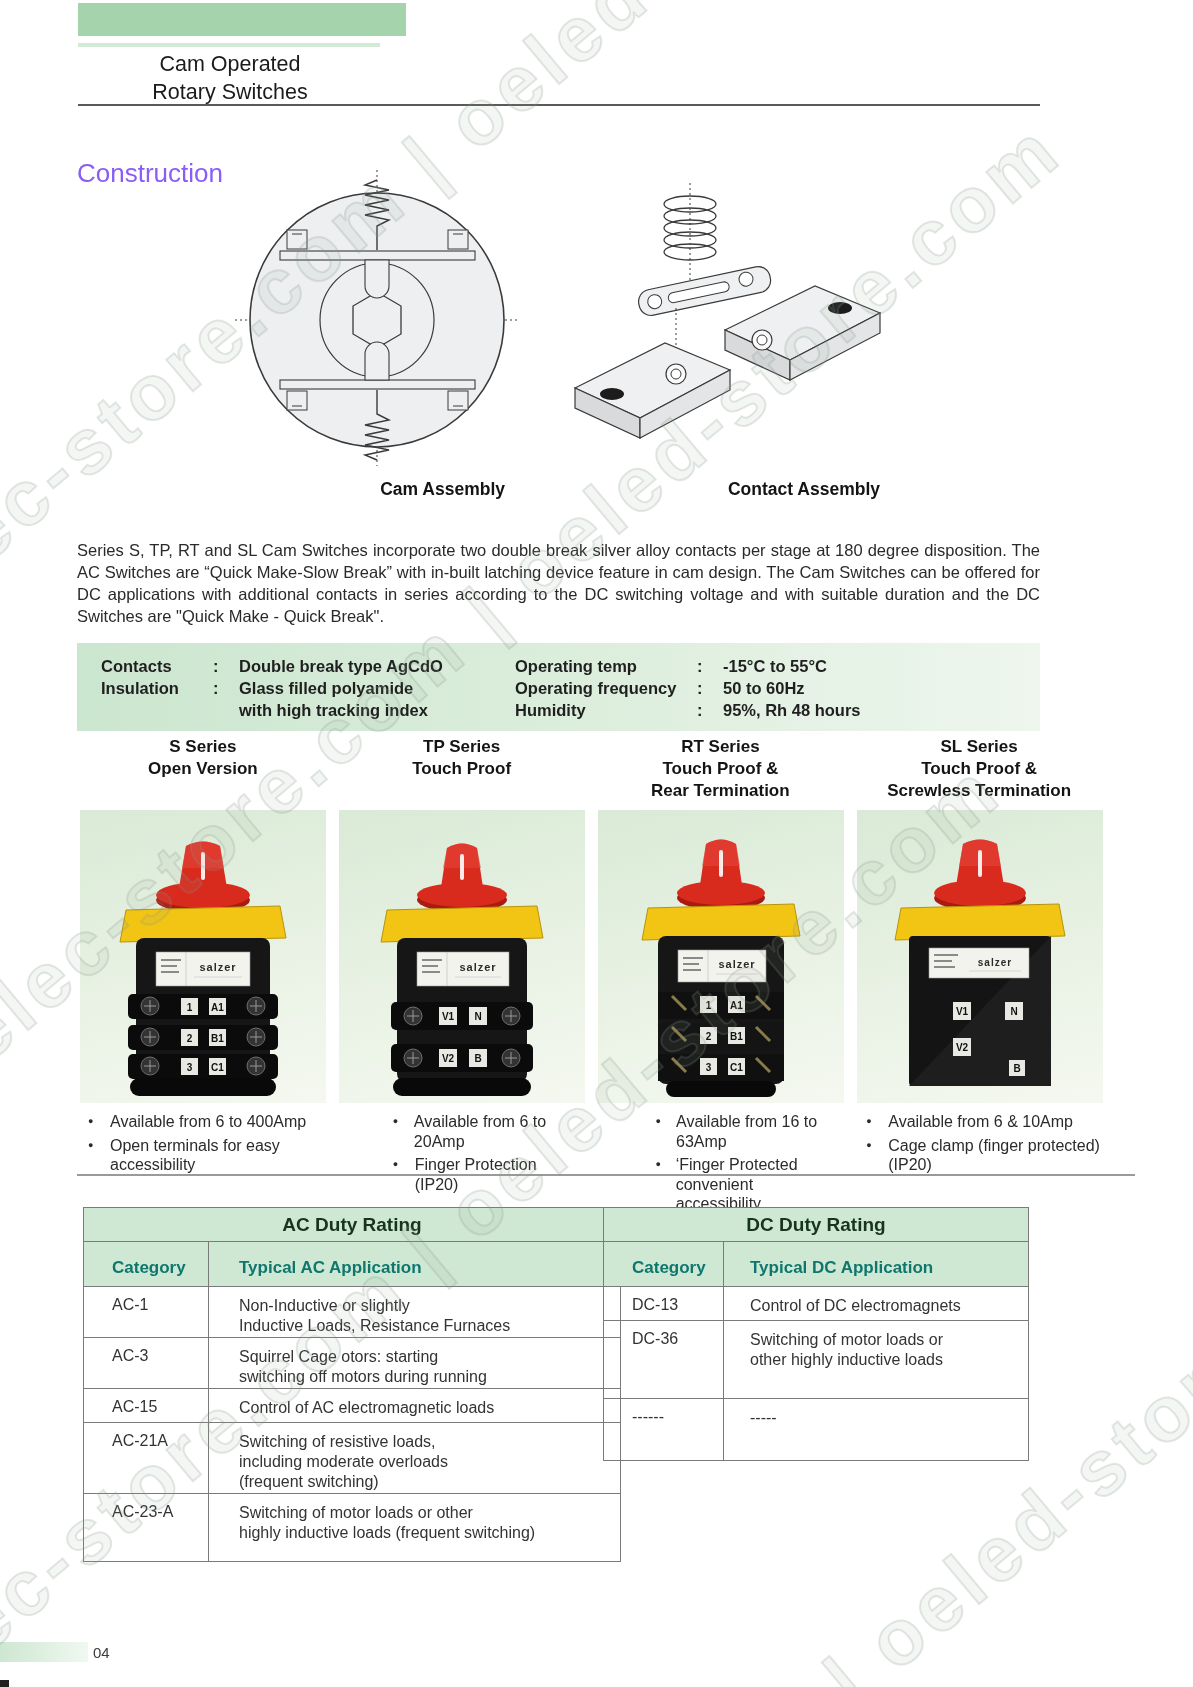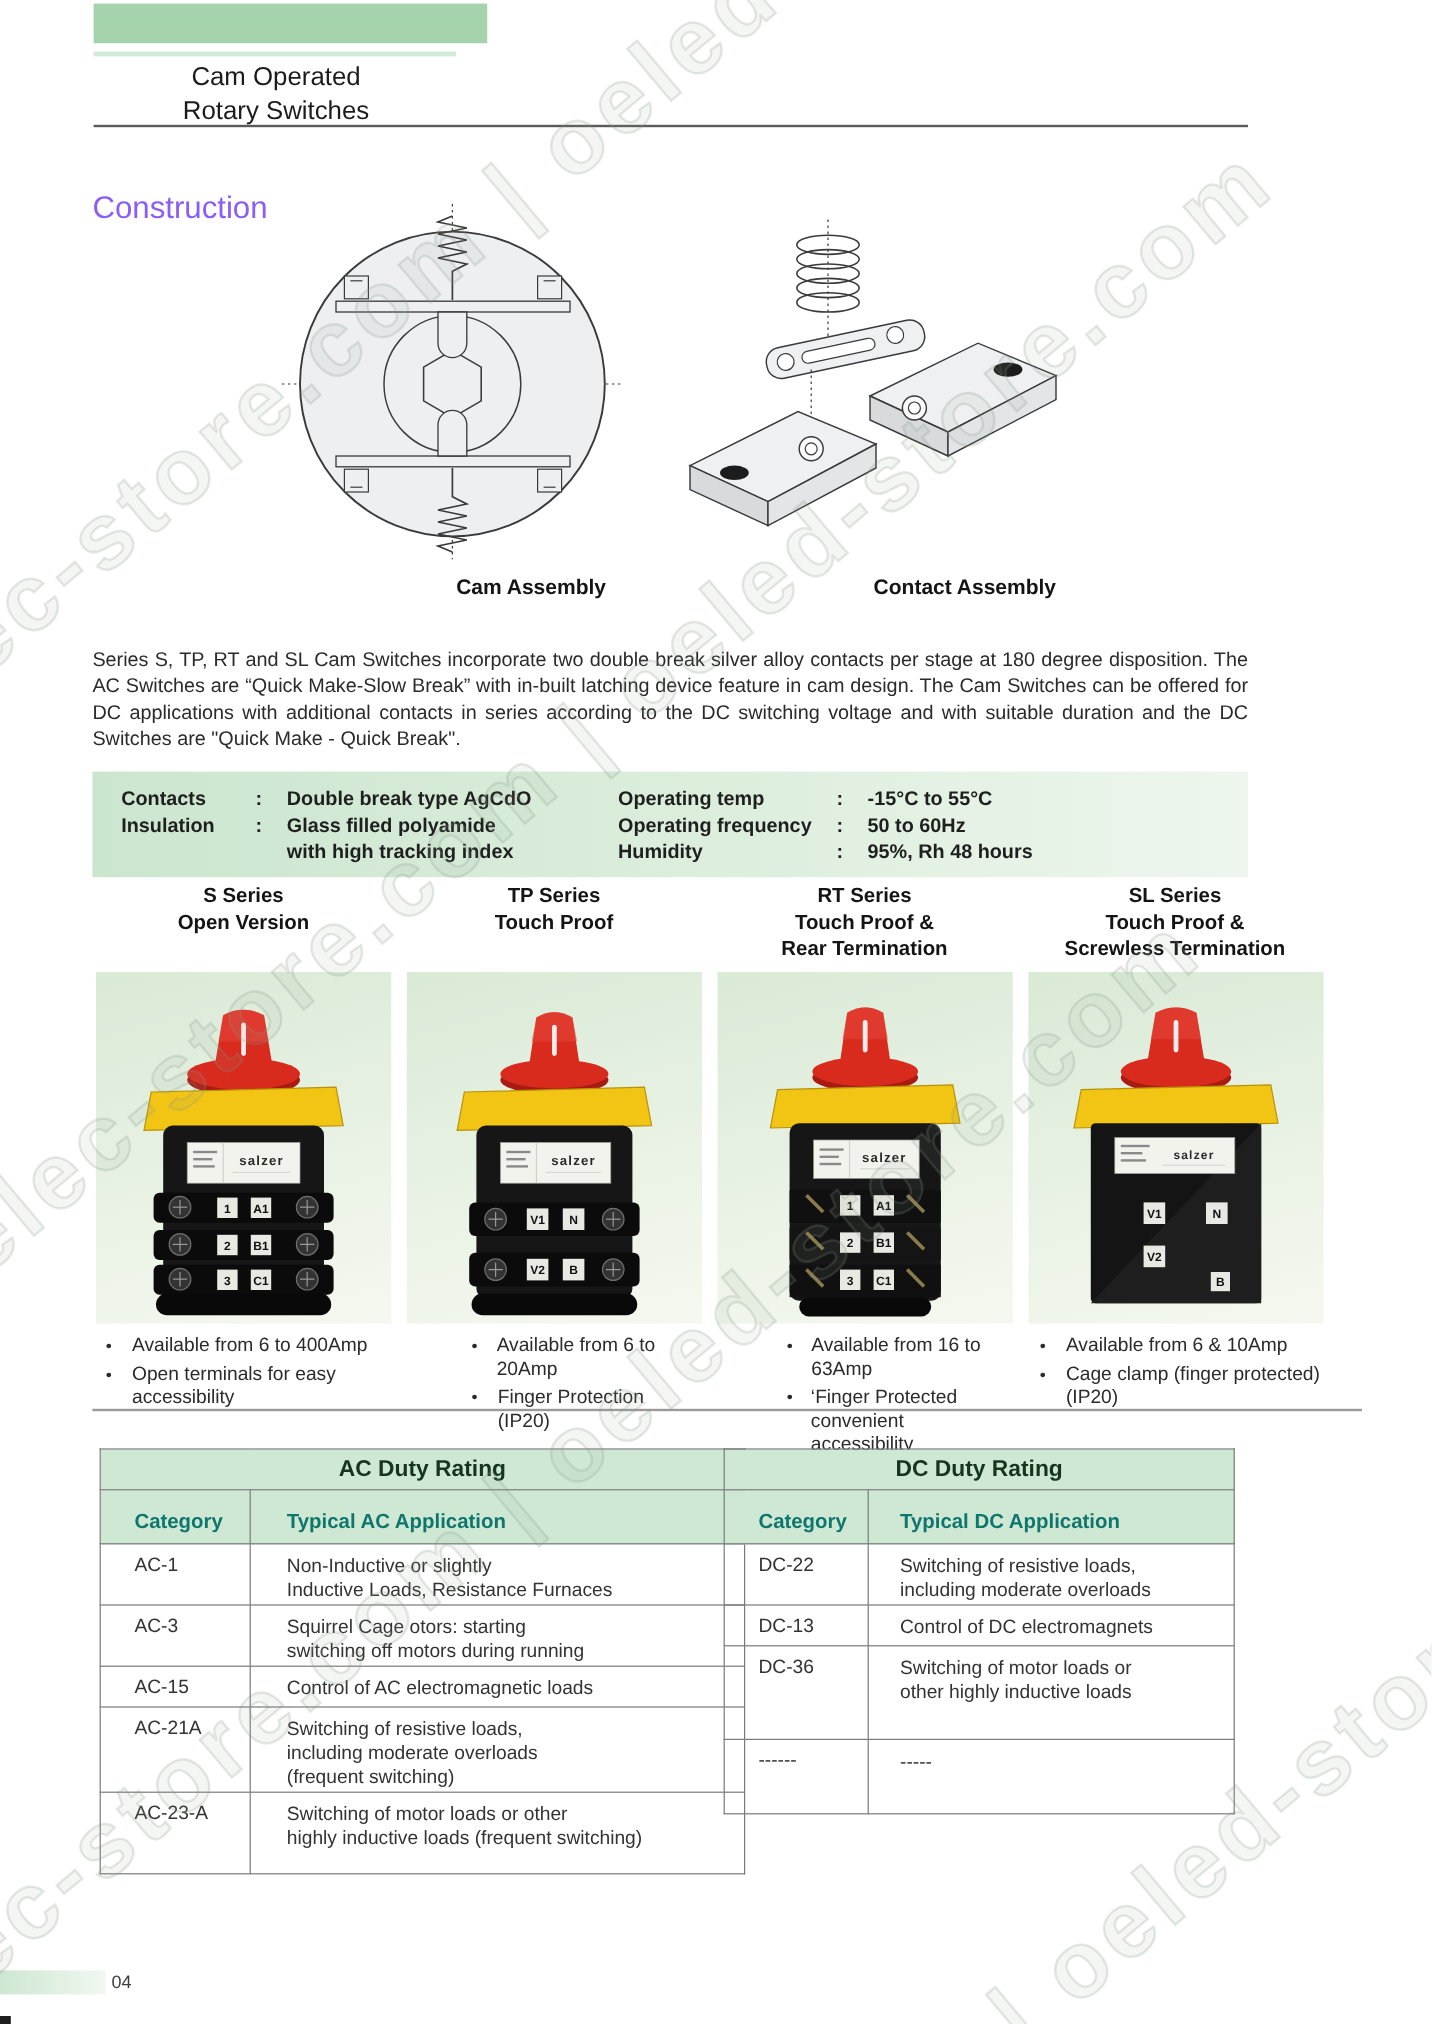--- a/index.html
+++ b/index.html
@@ -501,25 +501,20 @@
         <col>
       </colgroup>
     <tbody>
         <tr class="h34">
           <td colspan="2" class="tbl-title">DC Duty Rating</td>
         </tr>
     <tr class="h45">
           <td class="tbl-colhead cat">Category</td>
           <td class="tbl-colhead app">Typical DC Application</td>
         </tr>
-    <tr class="h51">
-          <td class="cat">DC-22</td>
-          <td class="app pre">Switching of resistive loads,
-including moderate overloads</td>
-        </tr>
     <tr class="h34">
           <td class="cat">DC-13</td>
           <td class="app pre">Control of DC electromagnets</td>
         </tr>
     <tr class="h78">
           <td class="cat">DC-36</td>
           <td class="app pre">Switching of motor loads or
 other highly inductive loads</td>
         </tr>
     <tr class="h62">

